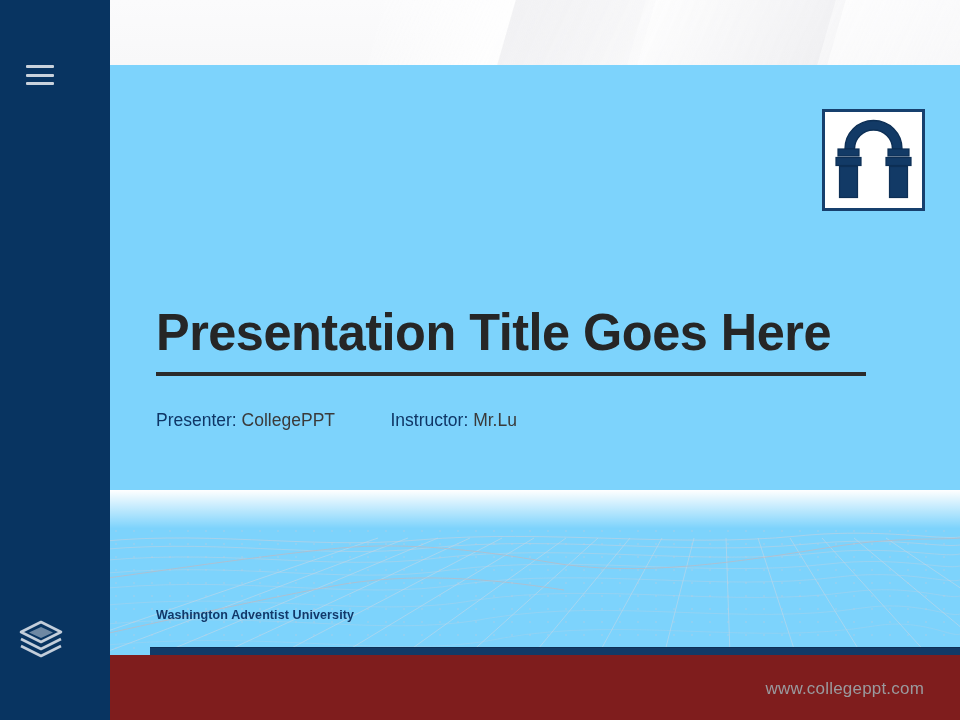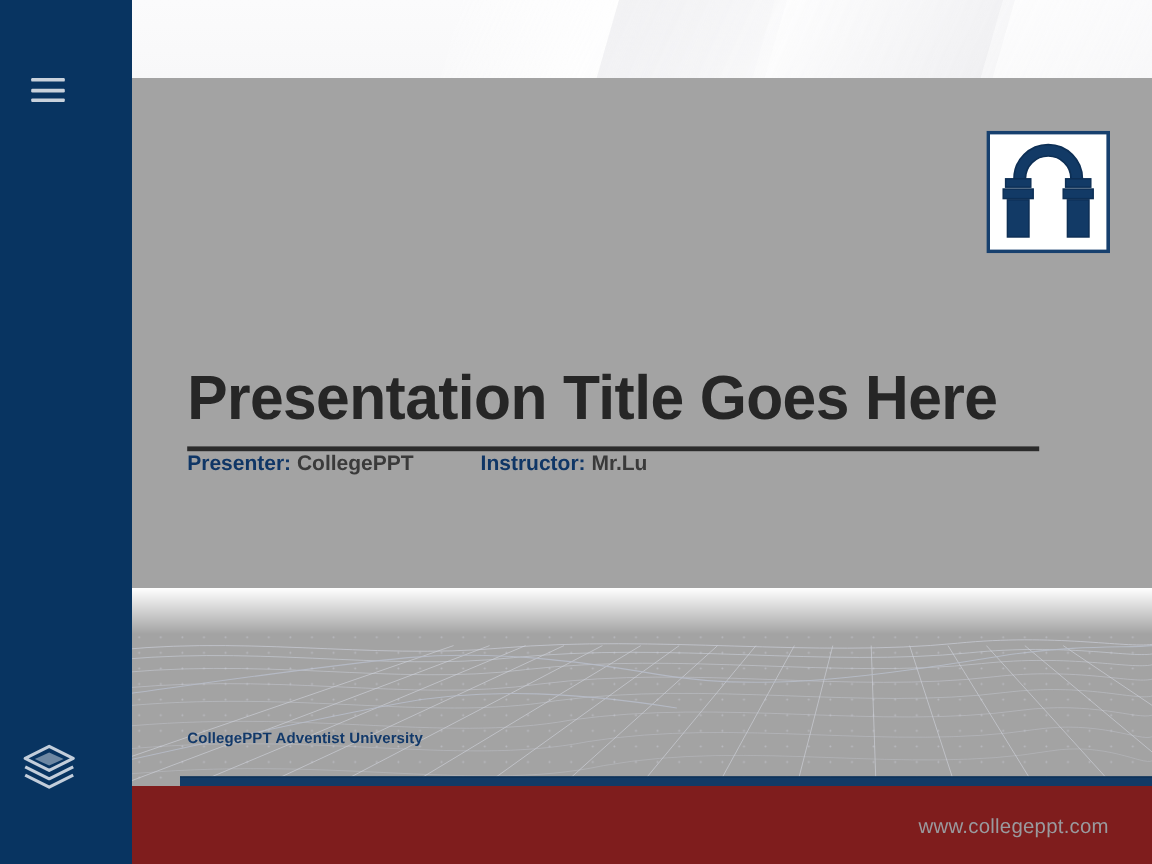--- a/index.html
+++ b/index.html
@@ -92,21 +92,21 @@
     height: 44px;
   }
 
   
   .slide {
     position: absolute;
     left: 78px;
     top: 65px;
     width: 882px;
     height: 590px;
-    background: #a3a3a3;
+    background: #7dd3fc;
     overflow: hidden;
     z-index: 30;
     box-shadow: 0 0 0 0 rgba(0,0,0,0);
   }
   
   .mesh {
     position: absolute;
     left: 0;
     bottom: 0;
     width: 882px;
@@ -152,23 +152,23 @@
     transform: scaleX(0.97);
     transform-origin: left center;
   }
   .title-rule {
     margin-top: 12px;
     width: 710px;
     height: 4px;
     background: #2b2b2b;
   }
   .byline {
-    margin-top: 0;
+    margin-top: 34px;
     font-size: 17.5px;
-    font-weight: bold;
+    font-weight: normal;
     color: #3a3a3a;
     white-space: nowrap;
   }
   .byline .lbl { color: #0f3666; }
   .byline .gap { display: inline-block; width: 46px; }
 
   .org-name {
     position: absolute;
     left: 78px;
     bottom: 33px;
@@ -310,21 +310,21 @@
       <div class="title-rule"></div>
       <div class="byline">
         <span class="lbl">Presenter:</span>
         <span>CollegePPT</span>
         <span class="gap"></span>
         <span class="lbl">Instructor:</span>
         <span>Mr.Lu</span>
       </div>
     </div>
 
-    <div class="org-name">CollegePPT Adventist University</div>
+    <div class="org-name">Washington Adventist University</div>
 
     <div class="slide-bottom-bar"></div>
 
   </div>
 
   <div class="footer">
     <div class="footer-url">www.collegeppt.com</div>
   </div>
 
 </div>

